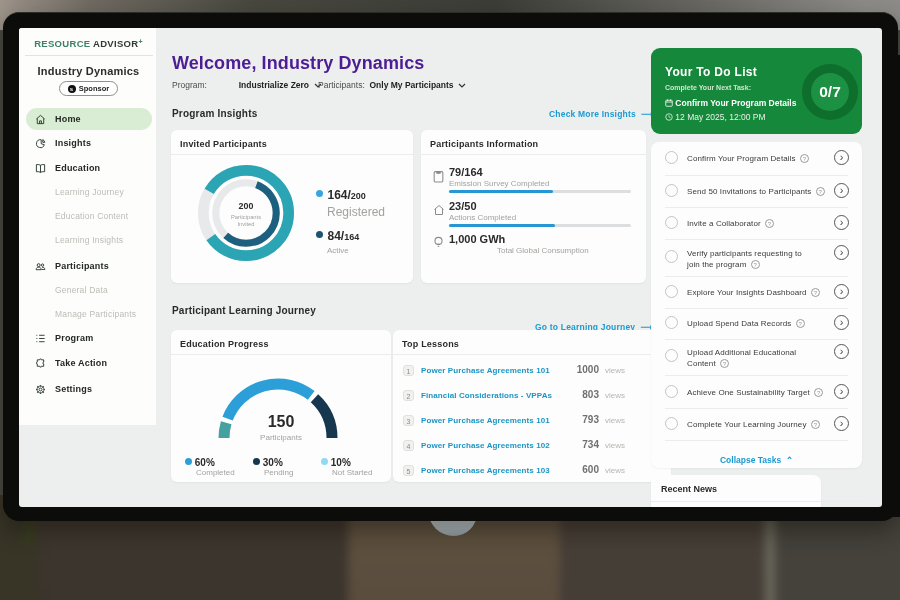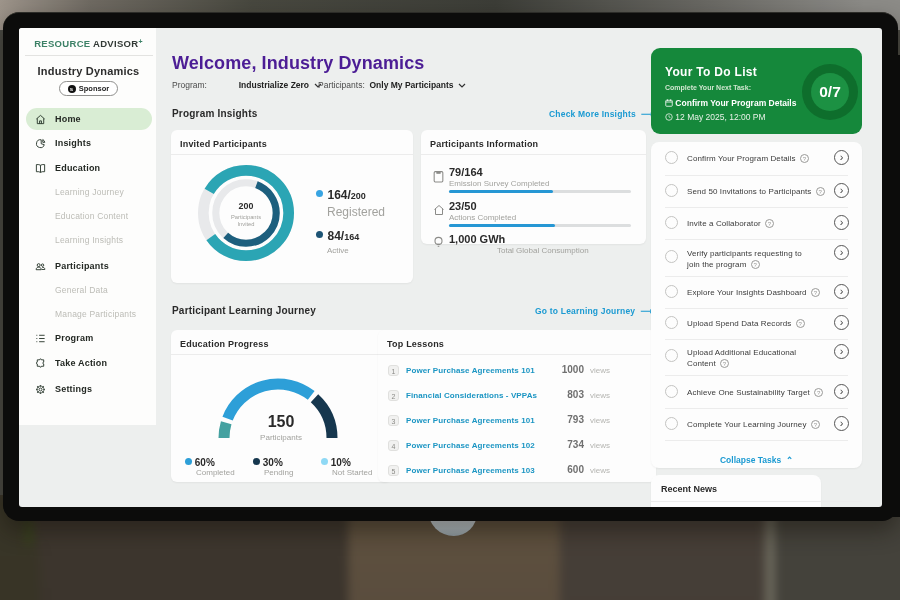--- a/index.html
+++ b/index.html
@@ -153,21 +153,21 @@
         <span style="font-size:12px;font-weight:bold;color:#2a2a2a;"> 164/<span style="font-size:9px;">200</span></span>
         <div style="font-size:12px;color:#a2a29e;margin:2px 16px 0 11px;">Registered</div>
       </div>
       <div class="abs" style="left:145px;top:96px;">
         <span style="display:inline-block;width:7px;height:7px;border-radius:50%;background:#1d5475;vertical-align:2px;"></span>
         <span style="font-size:12px;font-weight:bold;color:#2a2a2a;"> 84/<span style="font-size:9px;">164</span></span>
         <div style="font-size:8px;color:#a2a29e;margin:2px 0 0 11px;">Active</div>
       </div>
     </div>
 
-    <div class="card" style="left:402px;top:102px;width:225px;height:114px;">
+    <div class="card" style="left:402px;top:102px;width:225px;height:153px;">
       <div class="card-title">Participants Information</div>
       <div class="card-div"></div>
 
       <svg class="abs" style="left:12px;top:40px;" width="11" height="13" viewBox="0 0 20 24" fill="none" stroke="#8b8b88" stroke-width="2">
           <rect x="2" y="3" width="16" height="19" rx="2"></rect>
           <path d="M7 3 h6 v3 h-6 Z" fill="#8b8b88"></path>
         </svg>
       <div class="abs" style="left:28px;top:36px;font-size:11px;font-weight:bold;color:#2a2a2a;">79/164</div>
       <div class="abs" style="left:28px;top:49px;font-size:8px;color:#a2a29e;">Emission Survey Completed</div>
       <div class="abs" style="left:28px;top:60px;width:182px;height:3px;background:#dcdedf;border-radius:2px;"></div>
@@ -183,38 +183,38 @@
 
       <svg class="abs" style="left:12px;top:106px;" width="11" height="13" viewBox="0 0 20 24" fill="none" stroke="#8b8b88" stroke-width="2">
           <circle cx="10" cy="9" r="6.5"></circle>
           <path d="M7.5 15.5 h5 M8.5 19 h3"></path>
         </svg>
       <div class="abs" style="left:28px;top:103px;font-size:11px;font-weight:bold;color:#2a2a2a;">1,000 GWh</div>
       <div class="abs" style="left:28px;top:116px;font-size:8px;color:#a2a29e;margin-left:48px;">Total Global Consumption</div>
     </div>
 
     <div class="sec-head" style="left:153px;top:277px;">Participant Learning Journey</div>
-    <div class="teal-link" style="left:516px;top:278px;text-align:right;">Go to Learning Journey &nbsp;⟶</div>
+    <div class="teal-link" style="left:516px;top:294px;text-align:right;">Go to Learning Journey &nbsp;⟶</div>
 
     <div class="card" style="left:152px;top:302px;width:220px;height:152px;">
       <div class="card-title">Education Progress</div>
       <div class="card-div"></div>
       <svg class="abs" style="left:42px;top:45px;" width="130" height="66" viewBox="0 0 130 66">
         <path d="M 11.0 63.0 A 54 54 0 0 1 13.2 47.7" fill="none" stroke="#44a1a0" stroke-width="11"></path>
         <path d="M 14.6 43.6 A 54 54 0 0 1 98.2 20.4" fill="none" stroke="#2d9fd8" stroke-width="11"></path>
         <path d="M 101.5 23.2 A 54 54 0 0 1 119.0 63.0" fill="none" stroke="#16374e" stroke-width="11"></path>
       </svg>
       <div class="abs" style="left:0;top:83px;width:220px;text-align:center;font-size:16px;font-weight:bold;color:#2a2a2a;">150</div>
       <div class="abs" style="left:0;top:103px;width:220px;text-align:center;font-size:8px;color:#a2a29e;">Participants</div>
       <div class="abs" style="left:14px;top:127px;font-size:10px;font-weight:bold;color:#2a2a2a;"><span style="display:inline-block;width:7px;height:7px;border-radius:50%;background:#2d9fd8;vertical-align:1px;"></span> 60%<div style="font-size:8px;font-weight:normal;color:#a2a29e;margin-left:11px;">Completed</div></div>
       <div class="abs" style="left:82px;top:127px;font-size:10px;font-weight:bold;color:#2a2a2a;"><span style="display:inline-block;width:7px;height:7px;border-radius:50%;background:#16374e;vertical-align:1px;"></span> 30%<div style="font-size:8px;font-weight:normal;color:#a2a29e;margin-left:11px;">Pending</div></div>
       <div class="abs" style="left:150px;top:127px;font-size:10px;font-weight:bold;color:#2a2a2a;"><span style="display:inline-block;width:7px;height:7px;border-radius:50%;background:#8fd9f5;vertical-align:1px;"></span> 10%<div style="font-size:8px;font-weight:normal;color:#a2a29e;margin-left:11px;">Not Started</div></div>
     </div>
 
-    <div class="card" style="left:359px;top:302px;width:278px;height:152px;">
+    <div class="card" style="left:374px;top:302px;width:278px;height:152px;">
       <div class="card-title">Top Lessons</div>
       <div class="card-div"></div>
       <div class="lesson" style="top:33px;">
           <i>1</i>
           <a>Power Purchase Agreements 101</a>
           <b>1000</b>
           <s>views</s>
         </div>
       <div class="lesson" style="top:58px;">
           <i>2</i>

